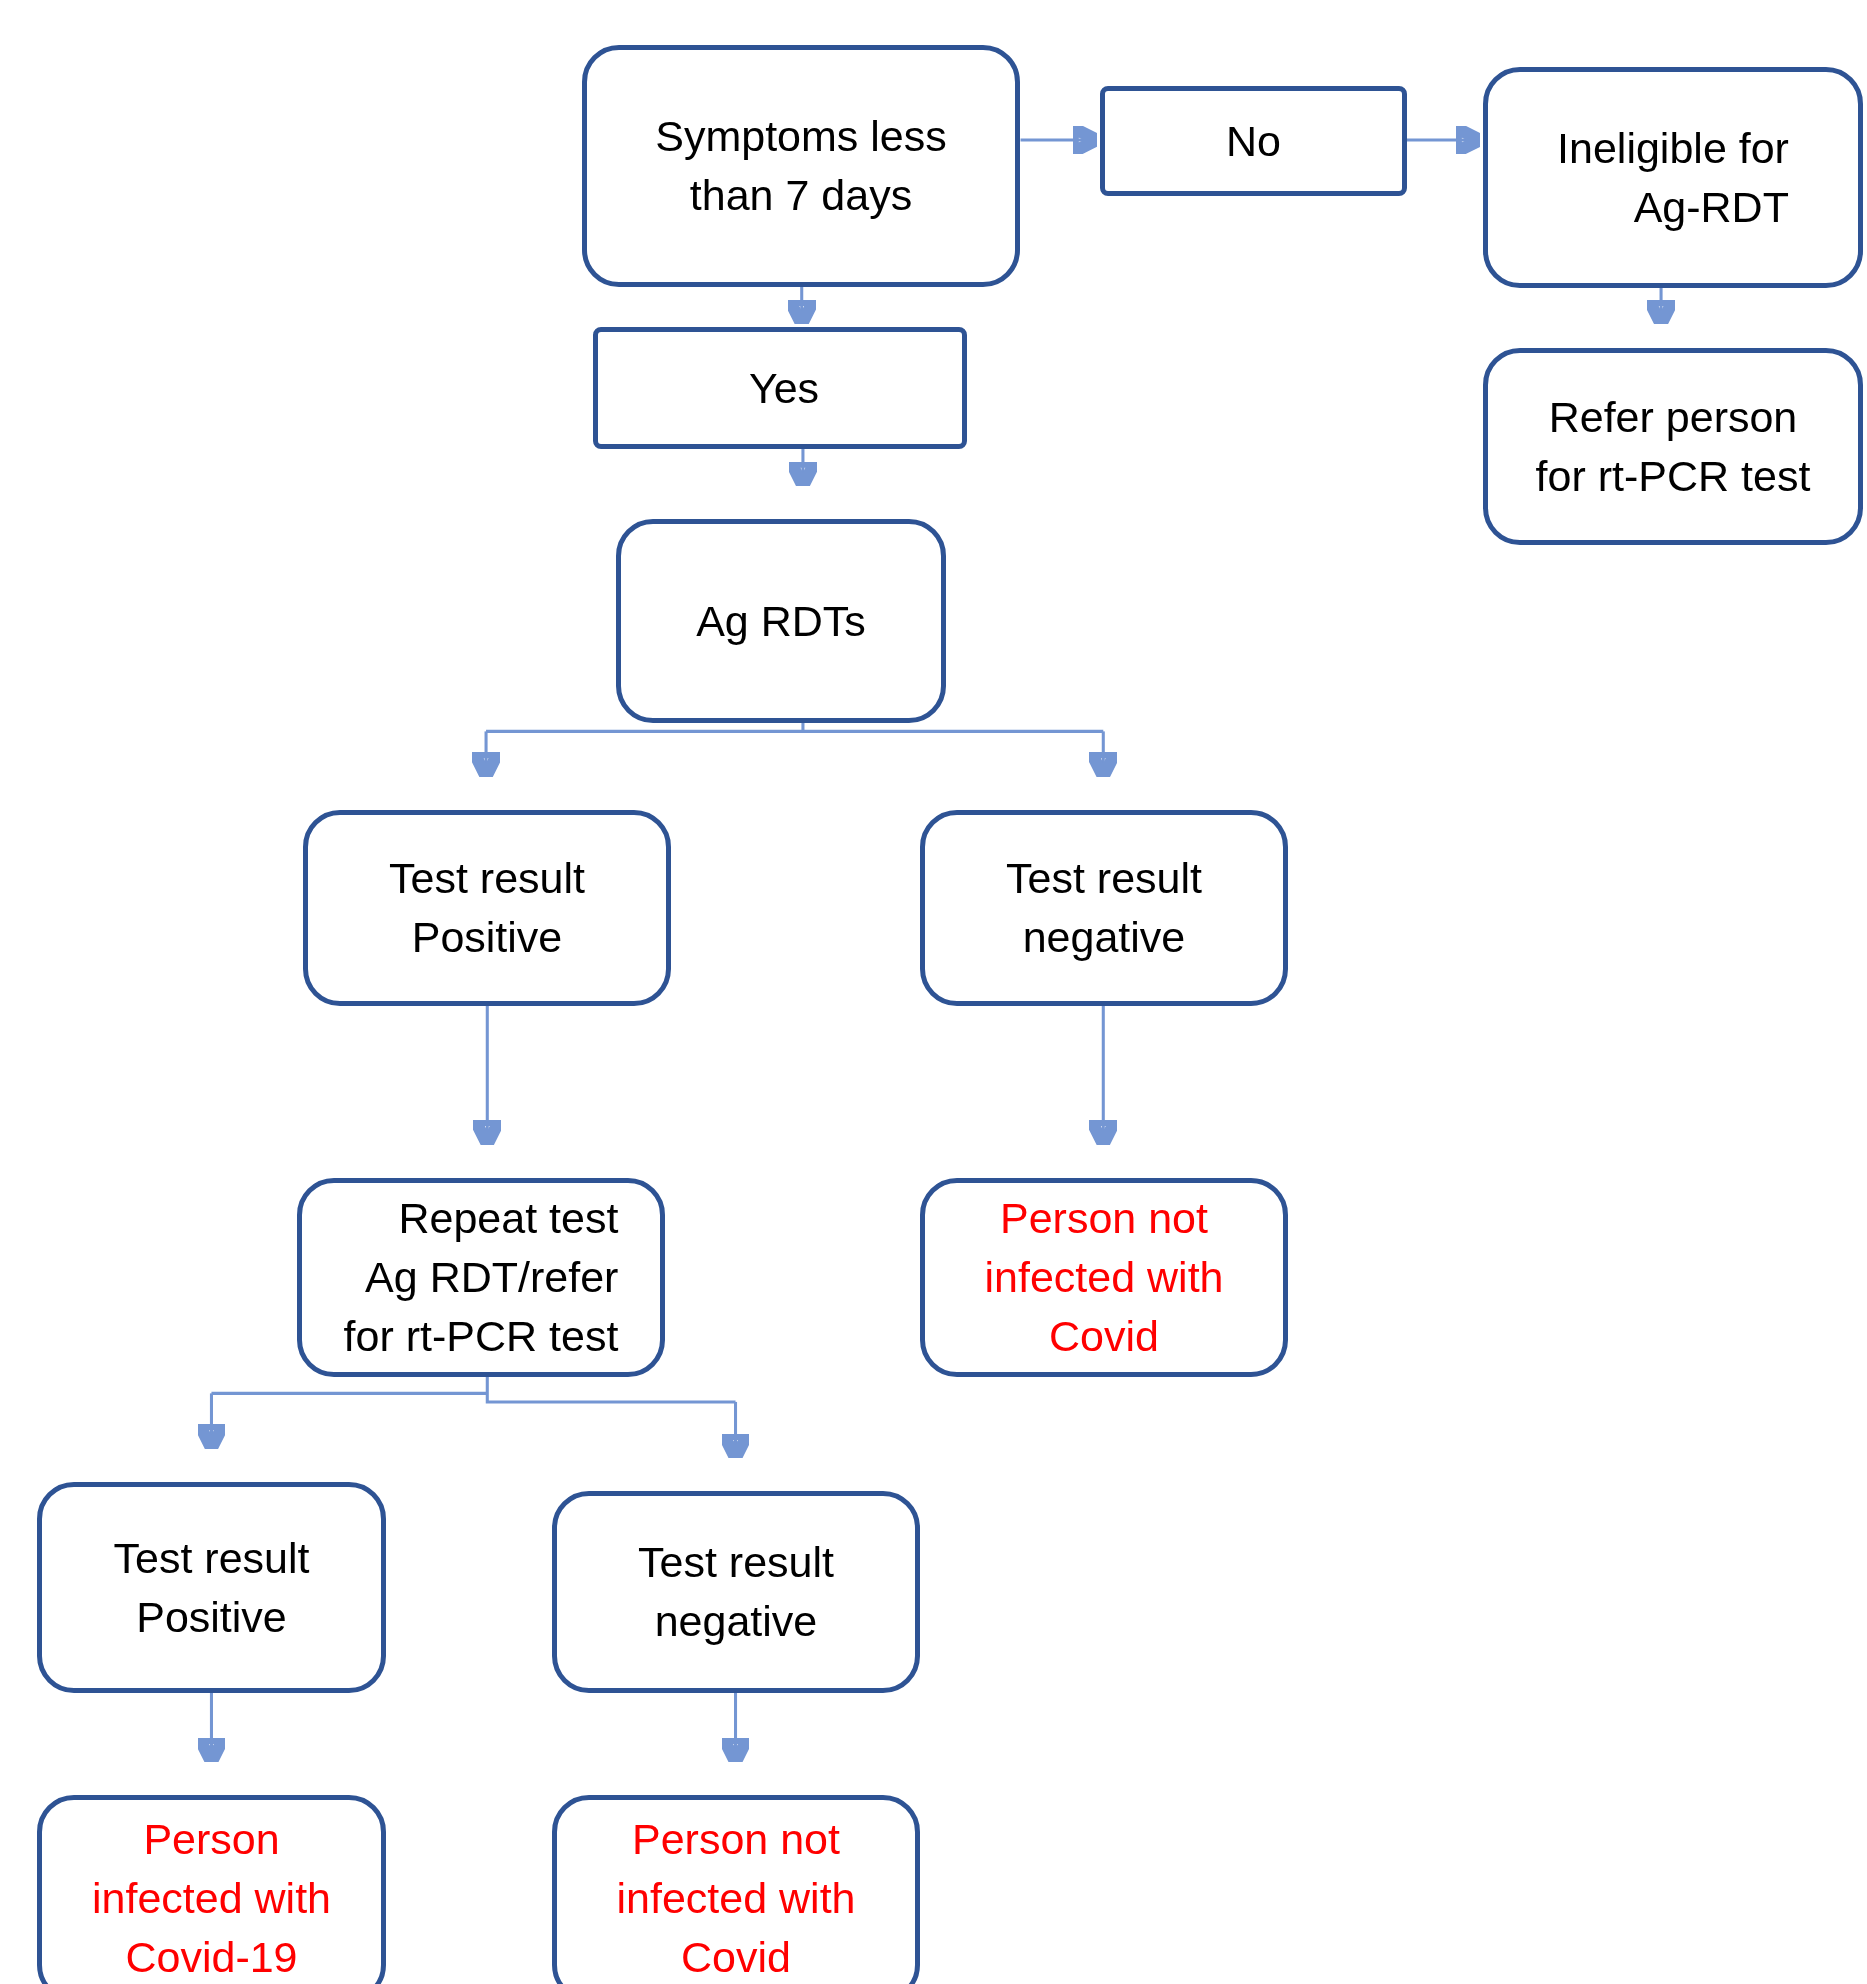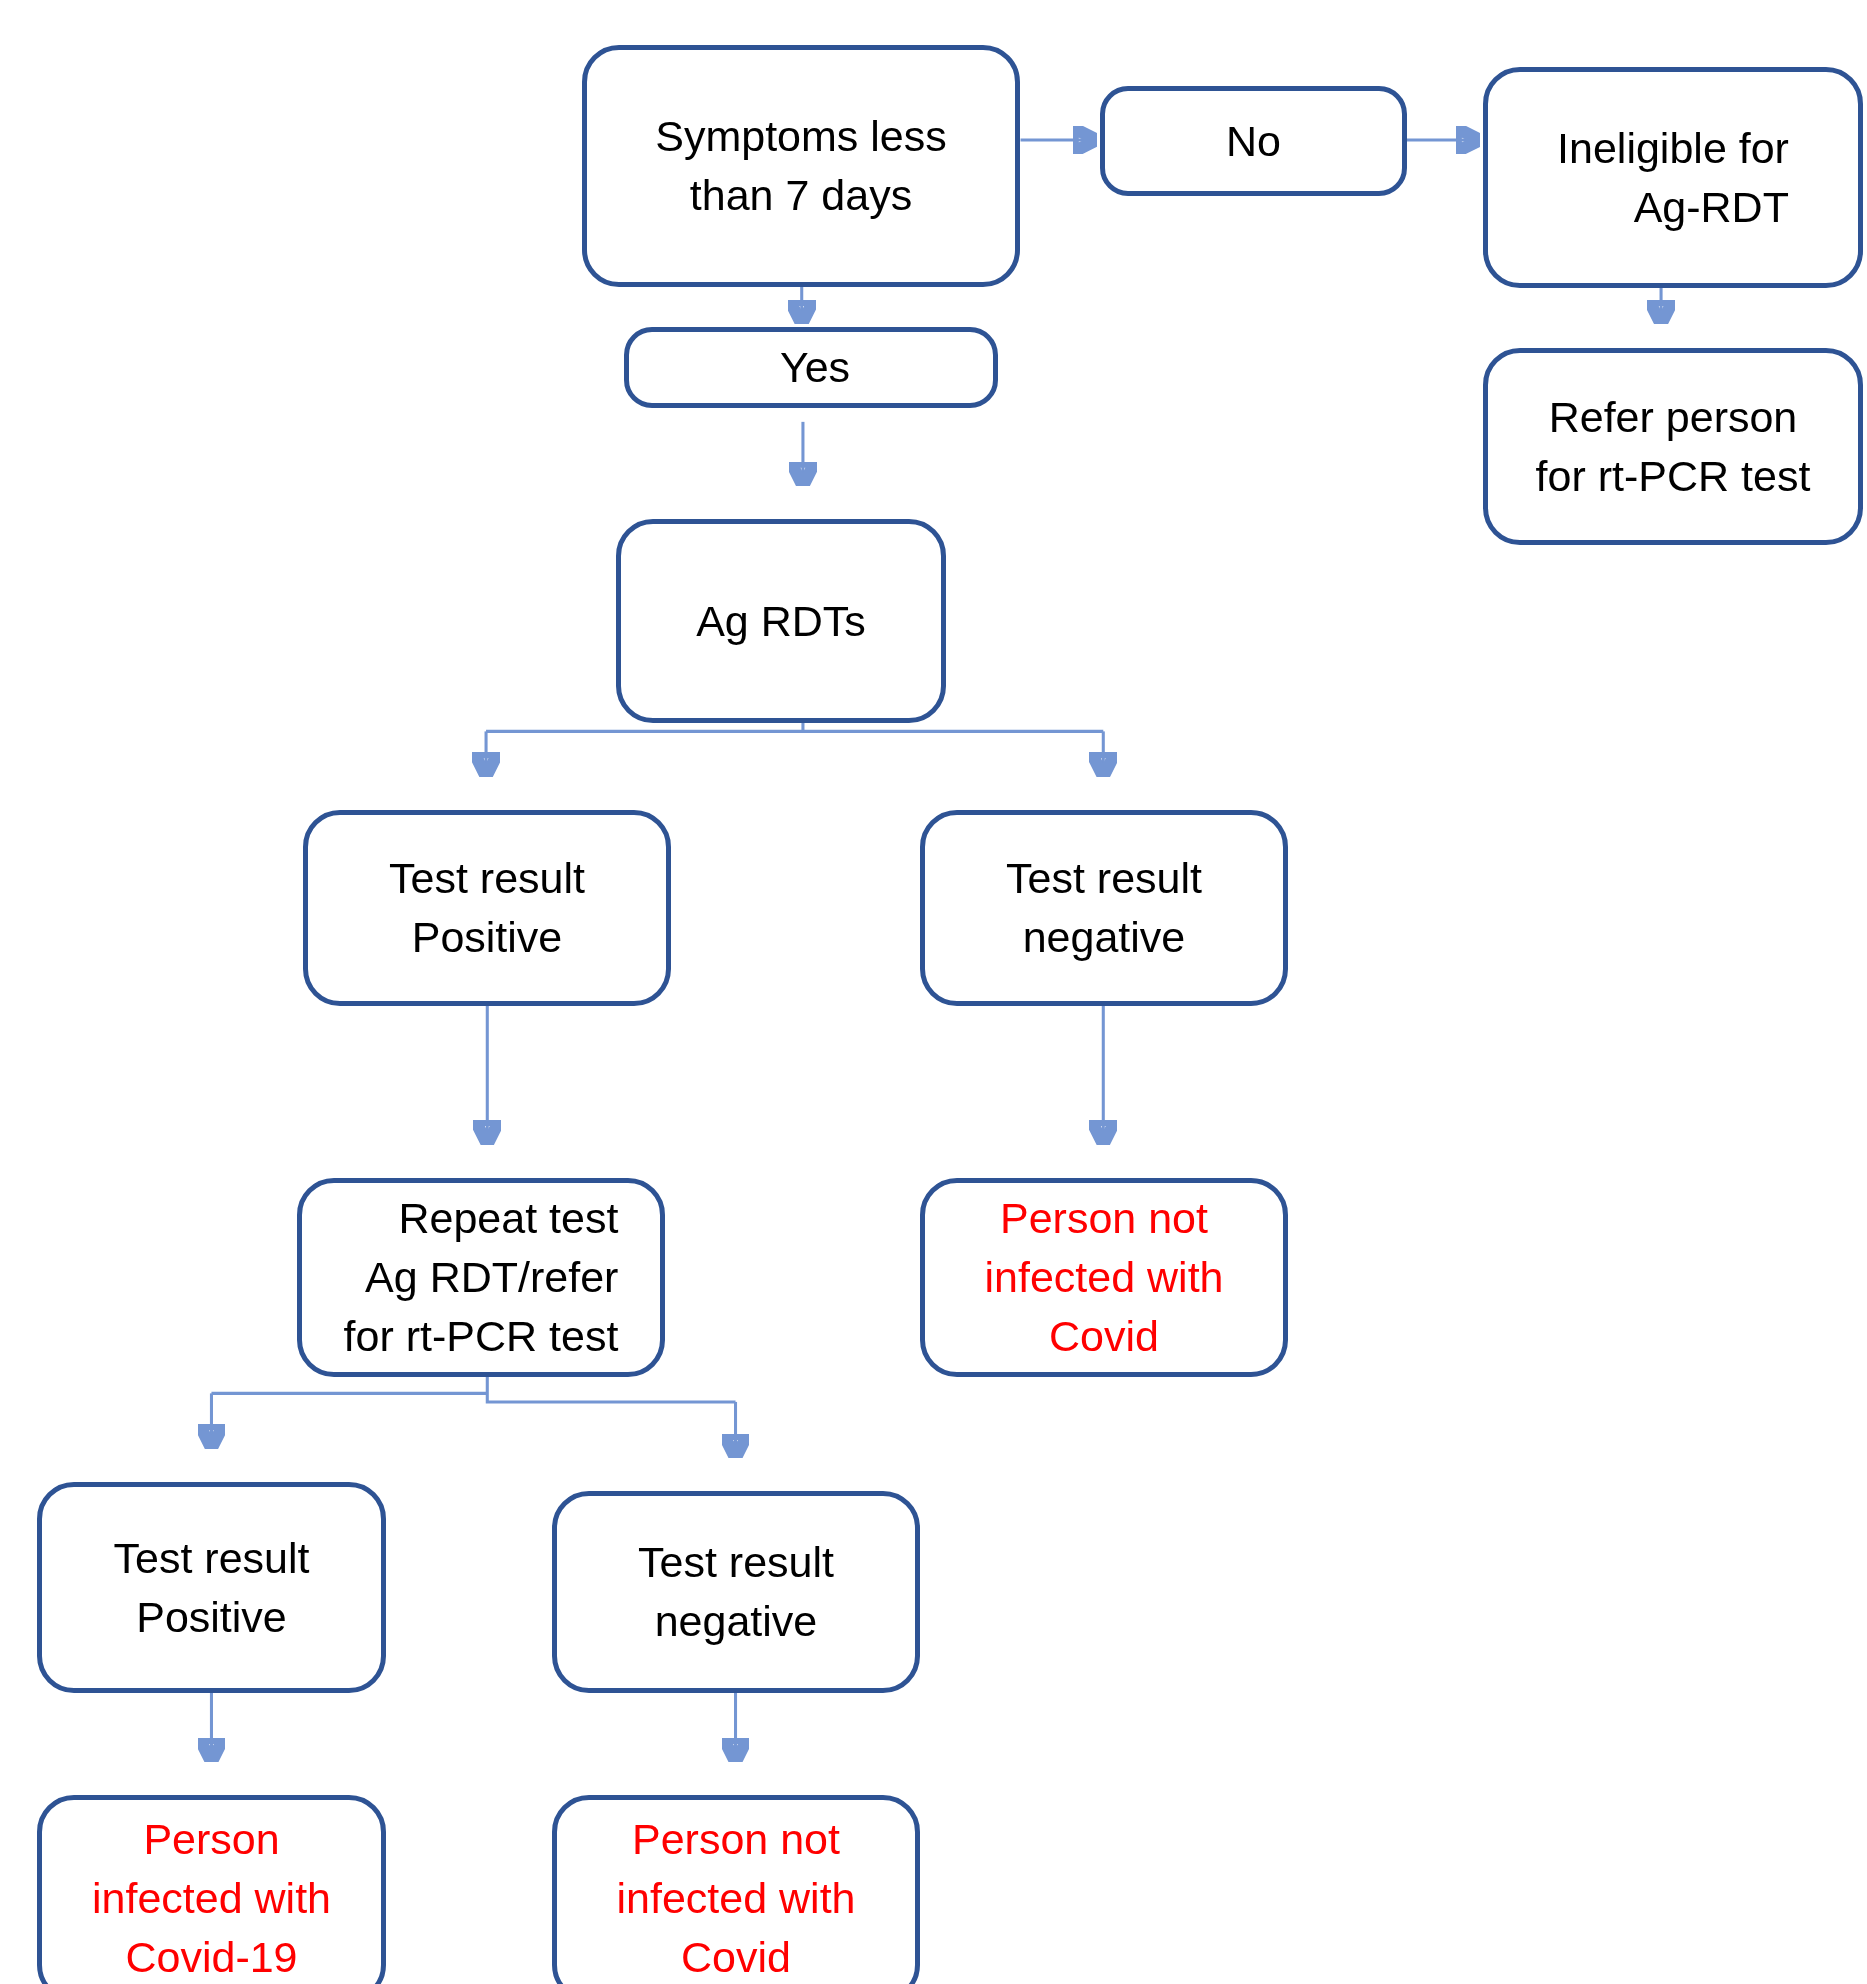--- a/index.html
+++ b/index.html
@@ -26,27 +26,27 @@
     background:#fff;
     display:flex;align-items:center;justify-content:center;
     text-align:center;
     color:var(--c-text);
     font-size:43px;line-height:59px;
     white-space:pre-line;
   }
   .node .lbl{white-space:pre-line;}
   .outcome{color:var(--c-outcome);}
   .r-lg{border-radius:37px;margin-top:30px;}
-  .r-sm{border-radius:28px;}
+  .r-sm{border-radius:8px;}
 
   #n-symptoms      {left:582px;  top:15.3px;   width:438px; height:242px;}
   #n-no            {left:1100px; top:86px;  width:307px; height:110px;}
   #n-ineligible    {left:1483px; top:37px;   width:380px; height:221px;text-align:right;}
   #n-refer         {left:1483px; top:318px;  width:380px; height:197px;}
-  #n-yes           {left:624px; top:327px;  width:374px; height:81px;padding-left:8px;}
+  #n-yes           {left:593px; top:327px;  width:374px; height:122px;padding-left:8px;}
   #n-agrdts        {left:616px; top:489px;  width:330px; height:204px;}
   #n-testpos1      {left:303px;  top:780px; width:368px; height:196px;}
   #n-testneg1      {left:920px; top:780px; width:368px; height:196px;}
   #n-repeat        {left:297px;  top:1148px; width:368px; height:199px;text-align:right;}
   #n-notinfected1  {left:920px; top:1148px; width:368px; height:199px;}
   #n-testpos2      {left:37px;   top:1452px; width:349px; height:211px;}
   #n-testneg2      {left:552px;  top:1461px; width:368px; height:202px;}
   #n-infected      {left:37px;   top:1765px; width:349px; height:207px;}
   #n-notinfected2  {left:552px;  top:1765px; width:368px; height:207px;}
 </style>

